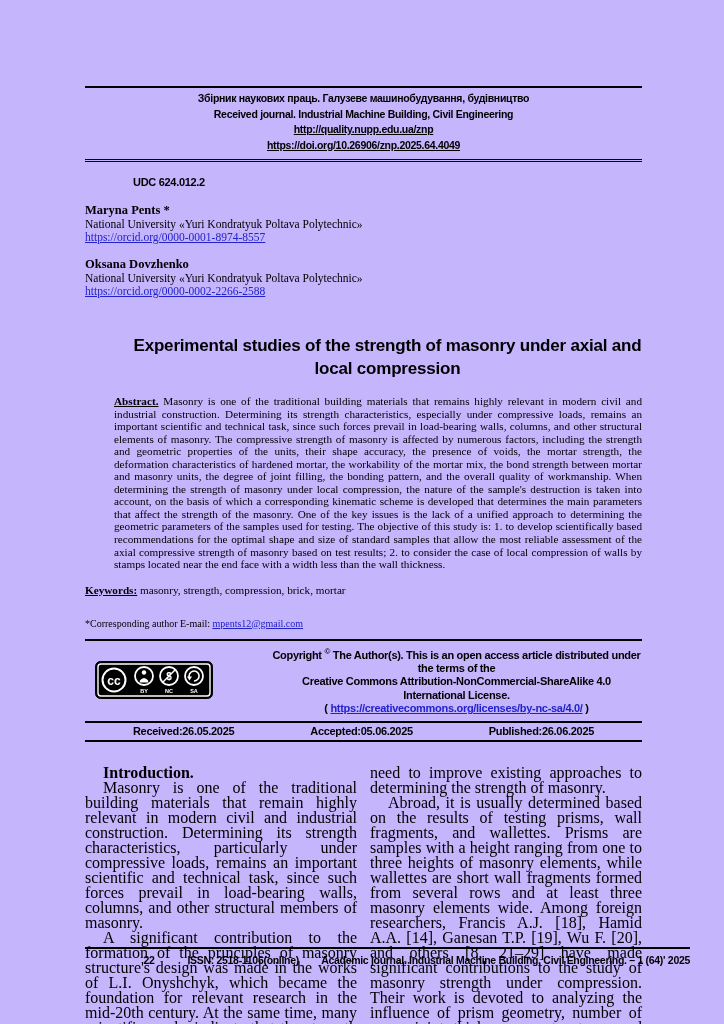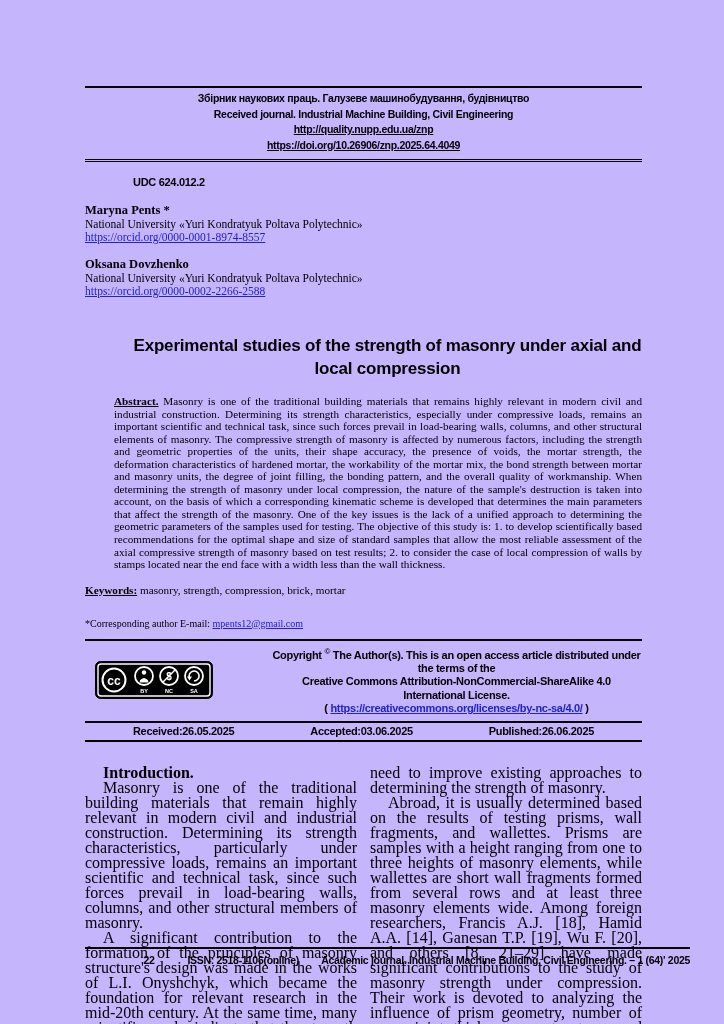--- a/index.html
+++ b/index.html
@@ -128,21 +128,21 @@
           <span>( </span><a href="#">https://creativecommons.org/licenses/by-nc-sa/4.0/</a><span> )</span>
         </div>
       </div>
       <div class="dates sans">
         <div class="dgroup">
           <span>Received:</span>
           <span>26.05.2025</span>
         </div>
         <div class="dgroup">
           <span>Accepted:</span>
-          <span>03.06.2025</span>
+          <span>05.06.2025</span>
         </div>
         <div class="dgroup">
           <span>Published:</span>
           <span>26.06.2025</span>
         </div>
       </div>
     </div>
 
     <div class="body-cols">
       <div class="col">

